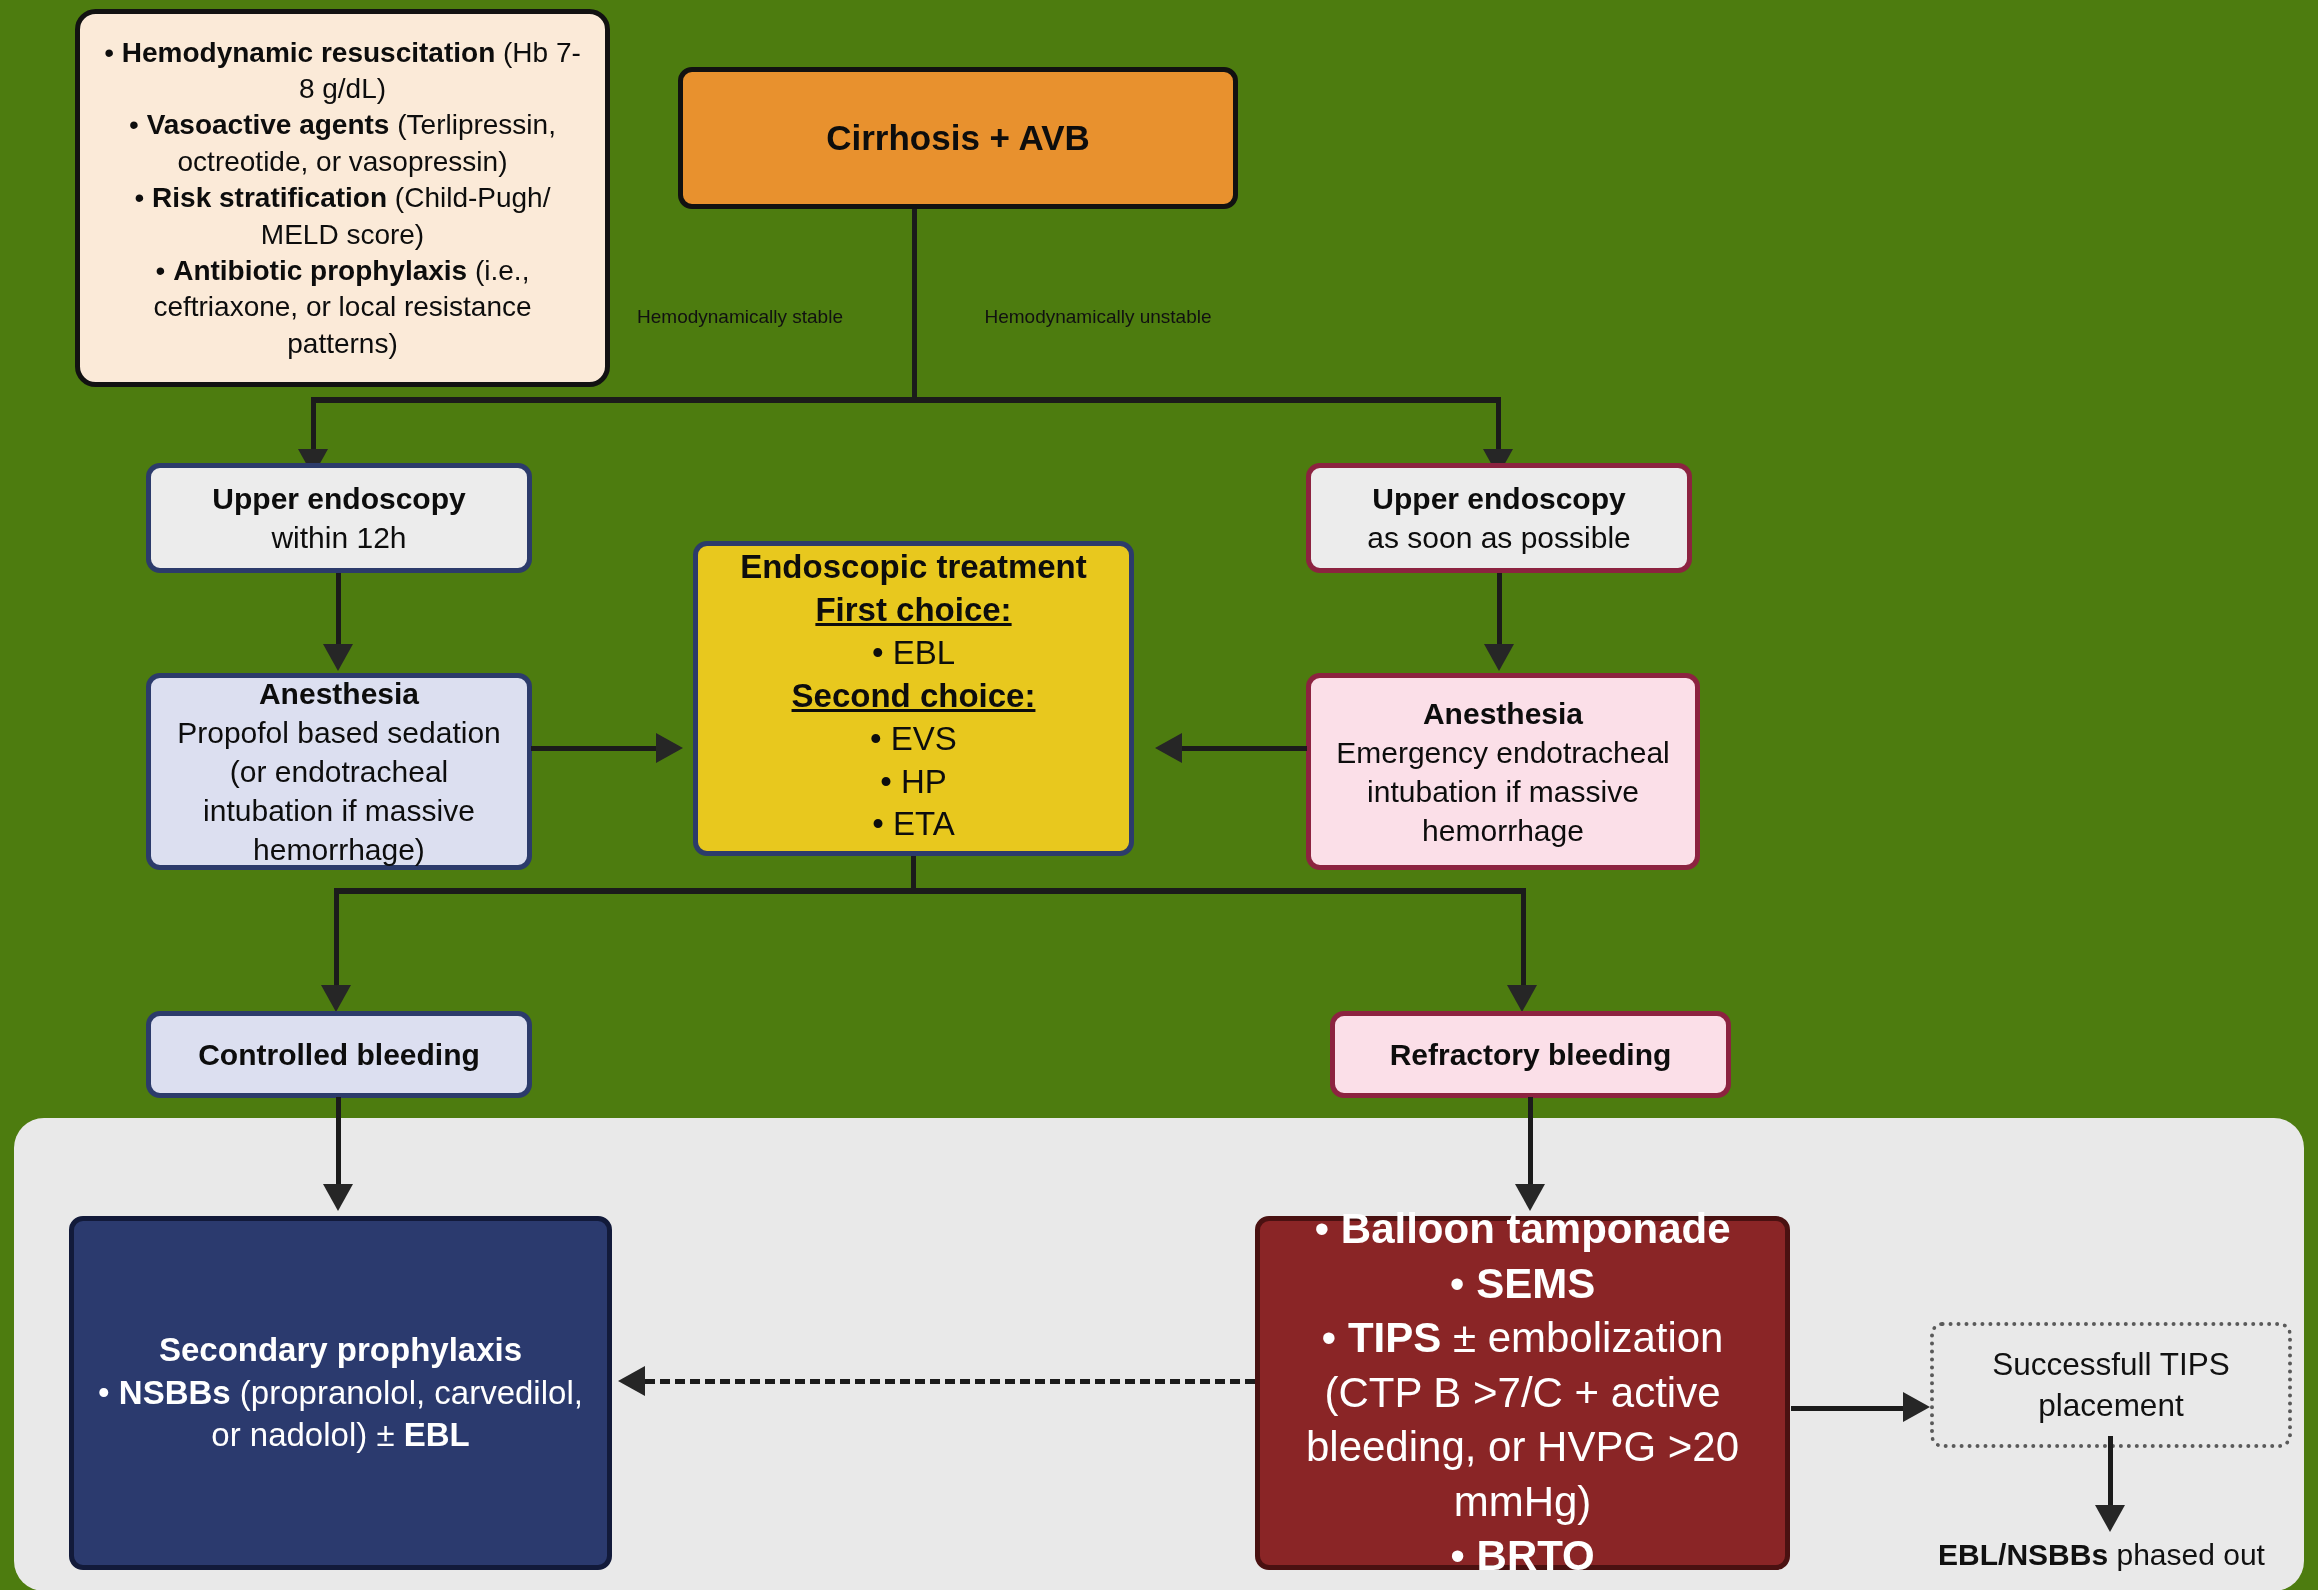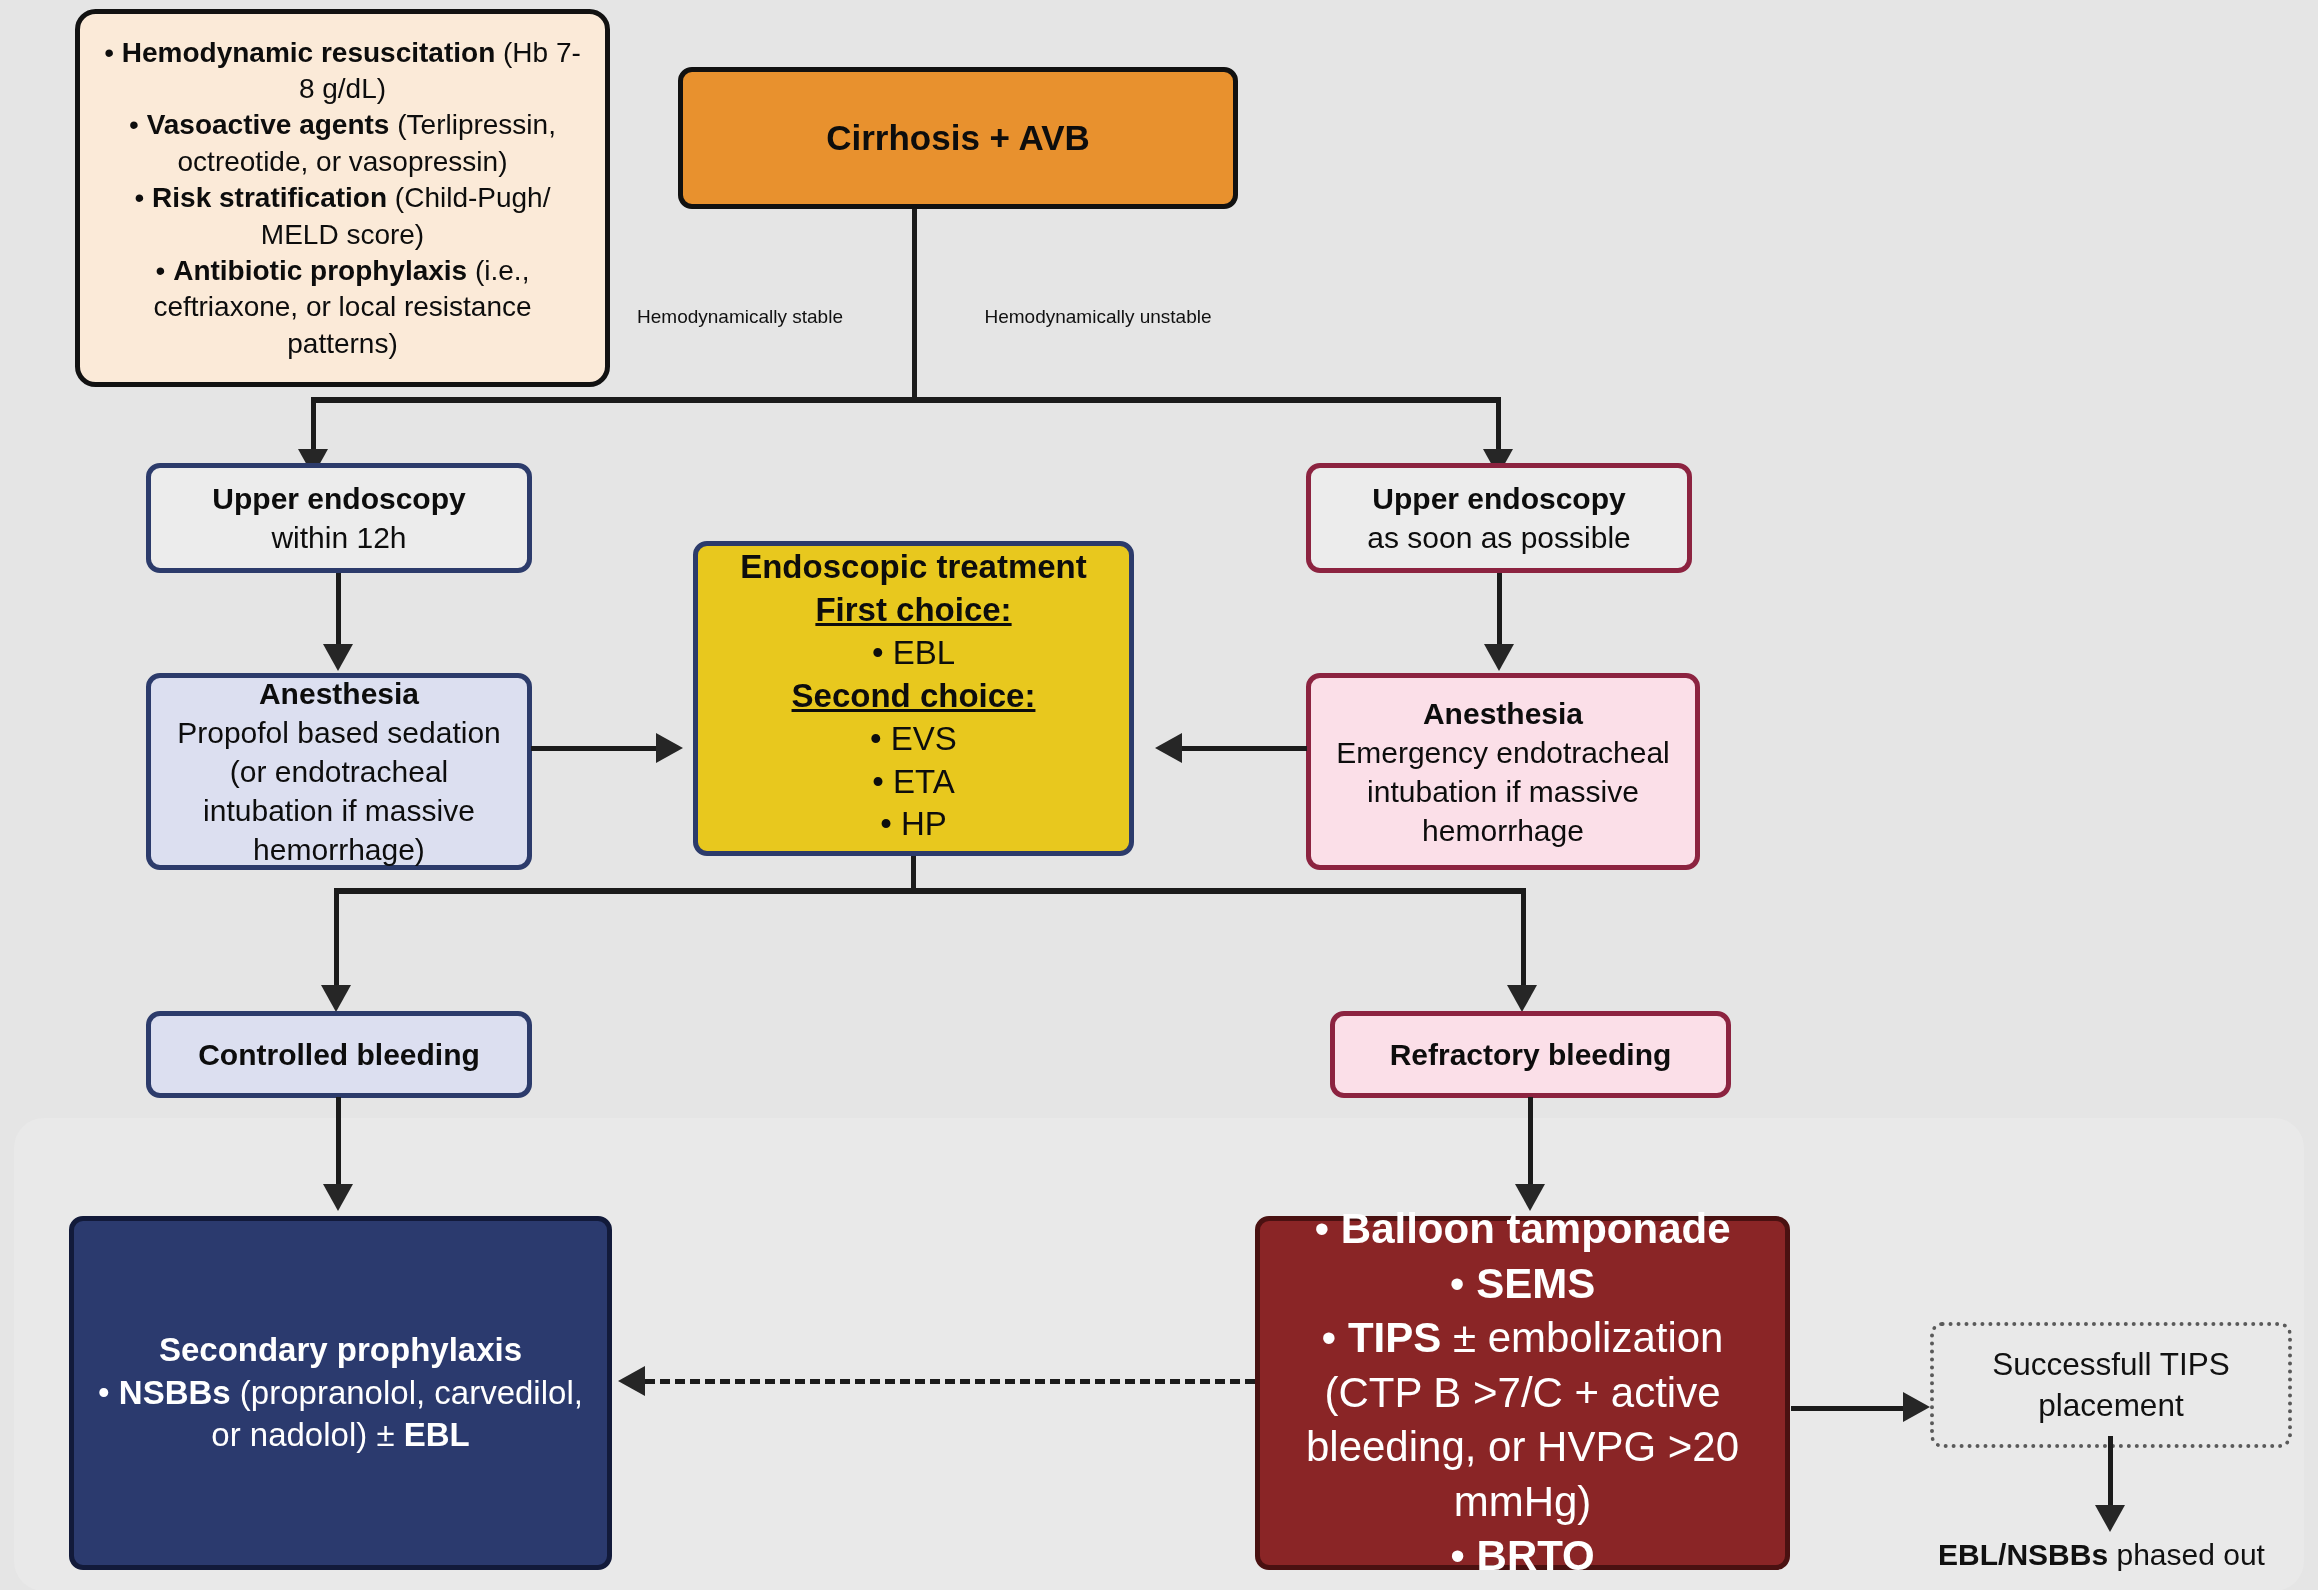--- a/index.html
+++ b/index.html
@@ -4,21 +4,21 @@
 <style>
   html, body {
     margin: 0;
     padding: 0;
     background: #ffffff;
   }
   #canvas {
     position: relative;
     width: 2319px;
     height: 1591px;
-    background: #e5e5e5;
+    background: #4d7c0f;
     font-family: "Liberation Sans", sans-serif;
     overflow: hidden;
   }
   .gray-region {
     position: absolute;
     background: #e9e9e9;
     border-radius: 30px;
   }
   .node {
     position: absolute;
@@ -232,24 +232,24 @@
     <span class="ln b">Endoscopic treatment</span>
     <span class="ln b u">First choice:</span>
     <span class="ln">
       •&nbsp;<span>EBL</span>
     </span>
     <span class="ln b u">Second choice:</span>
     <span class="ln">
       •&nbsp;<span>EVS</span>
     </span>
     <span class="ln">
+      •&nbsp;<span>HP</span>
+    </span>
+    <span class="ln">
       •&nbsp;<span>ETA</span>
-    </span>
-    <span class="ln">
-      •&nbsp;<span>HP</span>
     </span>
   </div>
 
   <div class="conn v" style="left:911px; top:856px; width:4.7px; height:33px;"></div>
   <div class="conn h" style="left:334px; top:888px; width:1191px; height:5.5px;"></div>
   <div class="conn v" style="left:334px; top:888px; width:4.7px; height:102px;"></div>
   <div class="arrow-down" style="left:321px; top:985px;"></div>
   <div class="conn v" style="left:1521px; top:888px; width:4.7px; height:102px;"></div>
   <div class="arrow-down" style="left:1507px; top:985px;"></div>
 

